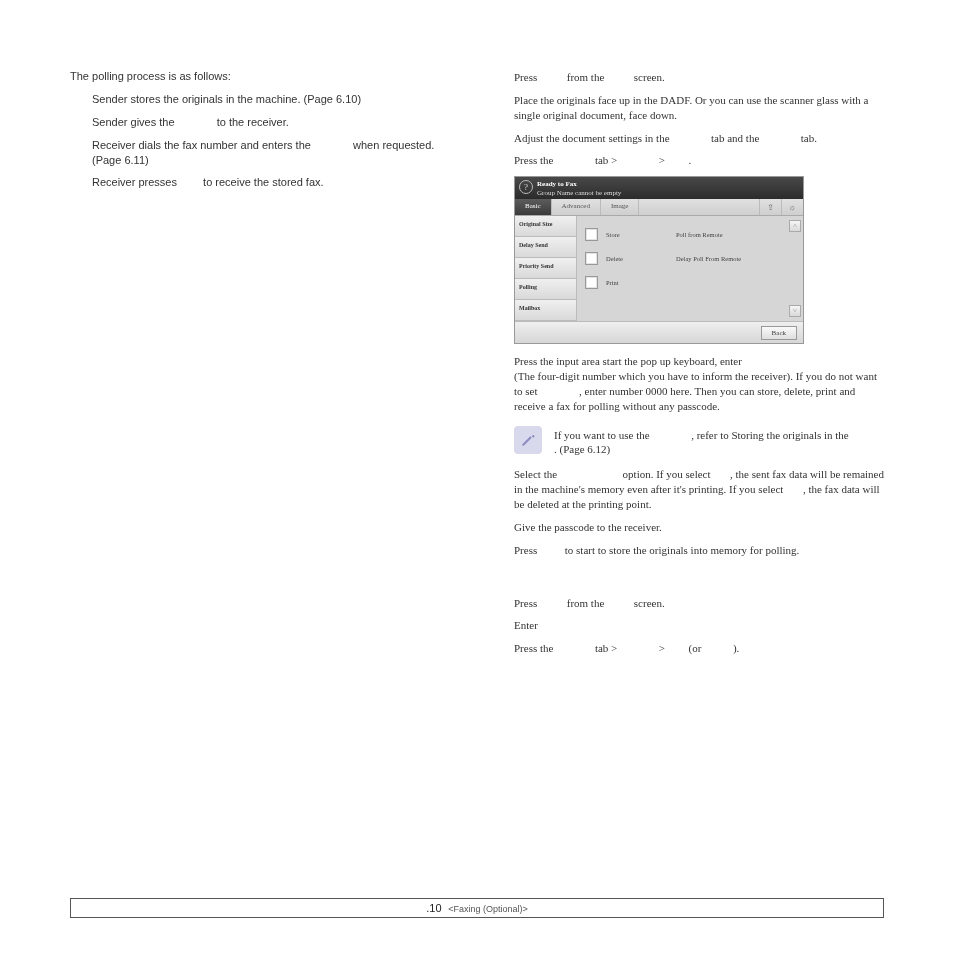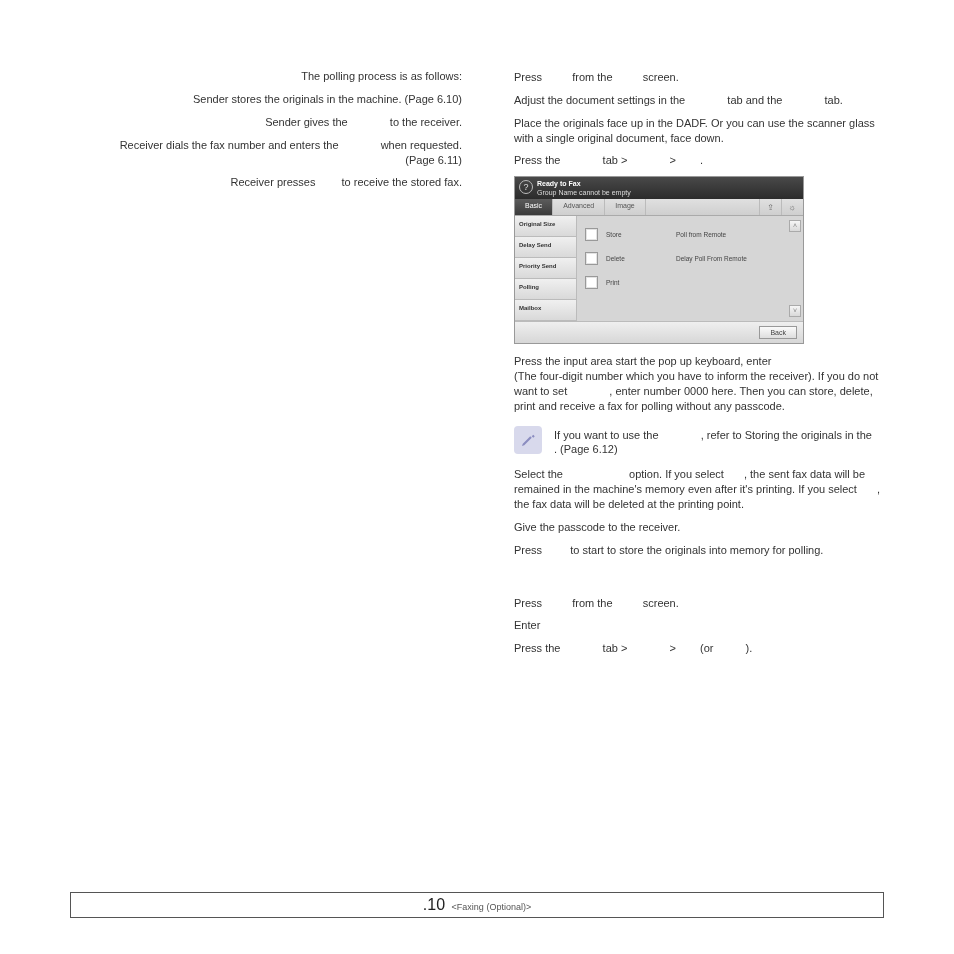--- a/index.html
+++ b/index.html
@@ -7,22 +7,22 @@
     background: #fff;
     font-family: Arial, Helvetica, sans-serif;
     font-size: 11px;
     color: #333;
     width: 954px;
     height: 954px;
     position: relative;
     padding: 70px 70px 30px 70px;
   }
   .columns { display: flex; gap: 30px; }
-  .col-left { flex: 1; text-align: right; }
-  .col-right { flex: 1; }
+  .col-left { flex: 1; }
+  .col-right { flex: 1; font-family: Liberation Serif, serif; }
   .intro { margin-bottom: 10px; }
   .step { margin-left: 22px; margin-bottom: 8px; line-height: 1.35; }
   .gap { display: inline-block; width: 36px; }
 
   
   .device {
     width: 290px;
     margin: 4px 0 10px 22px;
     border: 1px solid #999;
     background: #eee;
@@ -106,21 +106,21 @@
 
   
   .page-foot {
     position: absolute; left: 70px; right: 70px; bottom: 36px;
     border: 1px solid #555; border-bottom: none; border-left: none; border-right: none;
   }
   .page-foot-inner {
     border: 1px solid #555; border-top-width: 0;
     padding: 3px 0; text-align: center; font-size: 9px; color: #555;
   }
-  .pgnum { font-size: 16px; color: #222; margin-right: 4px; }
+  .pgnum { font-size: 11px; color: #222; margin-right: 4px; }
 </style>
 </head>
 <body>
 
 <div class="columns">
   <div class="col-left">
     <p class="intro">The polling process is as follows:</p>
     <p class="step">Sender stores the originals in the machine. (Page 6.10)</p>
     <p class="step">
       <span>Sender gives the </span><span class="gap"></span>
@@ -135,26 +135,26 @@
       <span> to receive the stored fax.</span>
     </p>
   </div>
 
   <div class="col-right">
     <p class="step">
       <span>Press </span><span class="gap" style="width:24px"></span>
       <span> from the </span><span class="gap" style="width:24px"></span>
       <span> screen.</span>
     </p>
+    <p class="step">Place the originals face up in the DADF. Or you can use the scanner glass with a single original document, face down.</p>
     <p class="step">
       <span>Adjust the document settings in the </span><span class="gap"></span>
       <span> tab and the </span><span class="gap"></span>
       <span> tab.</span>
     </p>
-    <p class="step">Place the originals face up in the DADF. Or you can use the scanner glass with a single original document, face down.</p>
     <p class="step">
       <span>Press the </span><span class="gap"></span>
       <span> tab &gt; </span><span class="gap"></span>
       <span> &gt; </span><span class="gap" style="width:18px"></span>
       <span> .</span>
     </p>
 
     <div class="device">
       <div class="dev-head">
         <div class="qicon">?</div>

